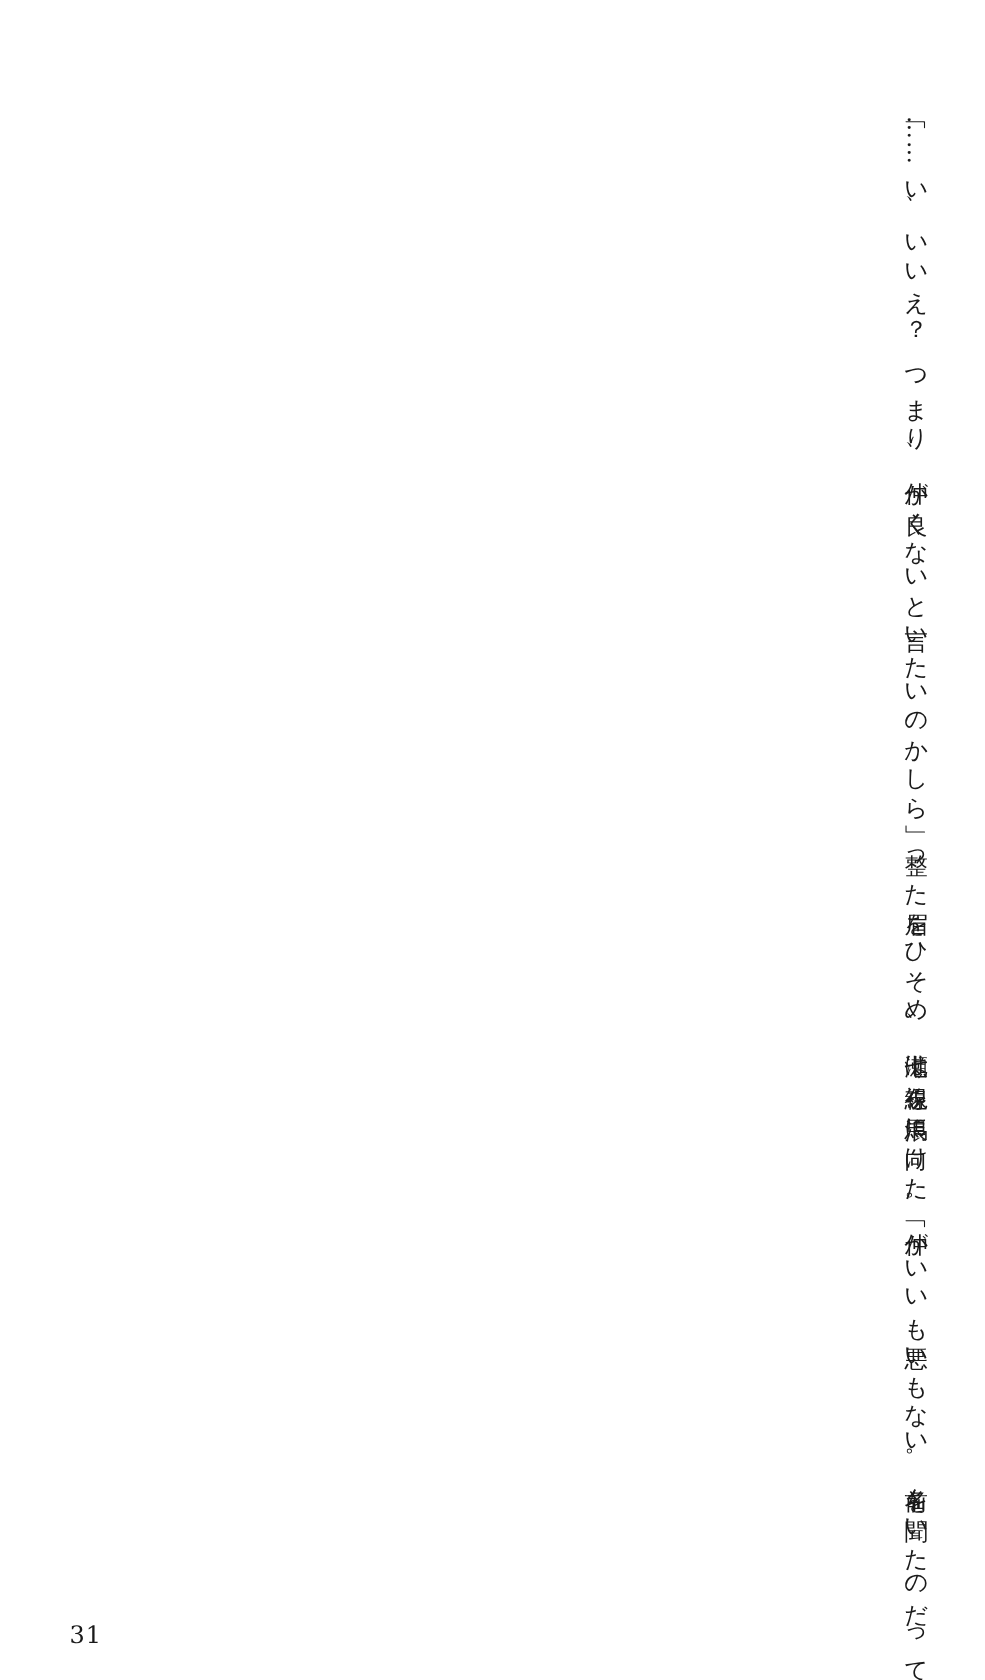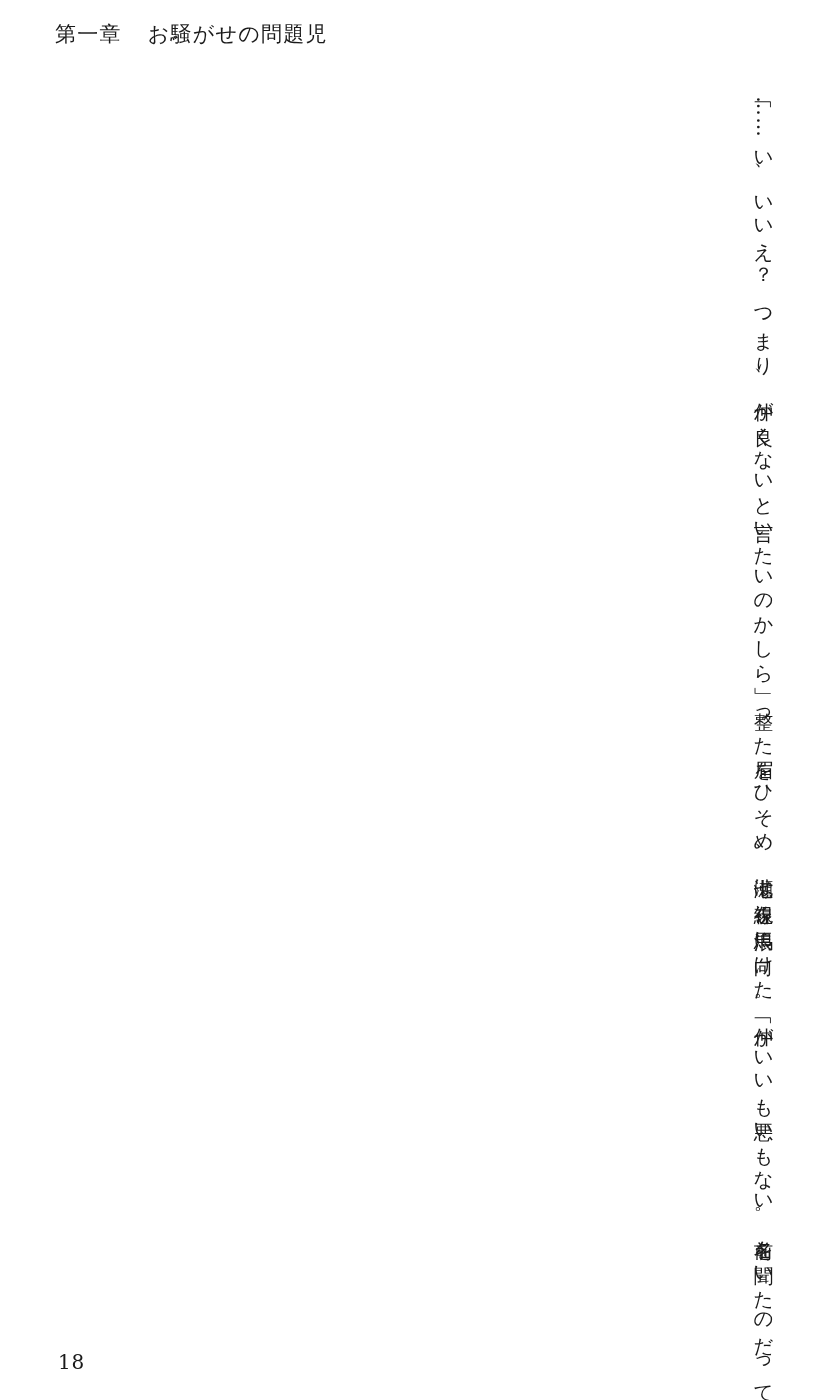--- a/index.html
+++ b/index.html
@@ -77,25 +77,22 @@
     bottom: 26px;
     font-size: 20px;
     letter-spacing: 0.04em;
   }
 </style>
 </head>
 <body>
 
 <div class="page">
 
-  <div class="chapter-header">
-    <span class="chap-num">第一章</span><span>お騒がせの問題児</span>
-  </div>
 
   <div class="body-text" id="body-text">
       <div class="line">「……い、いいえ？　つまり、仲が良くないと言いたいのかしら」</div>
       <div class="line indent">整った眉をひそめ、七瀬は視線を浪馬に向けた。</div>
       <div class="line">「仲がいいも悪いもない。名前を聞いたのだってついさっきだ。協力してくれって頼まれたんだ」</div>
     </div>
 
-  <div class="page-number">18</div>
+  <div class="page-number">31</div>
 
 </div>
 
 </body></html>

